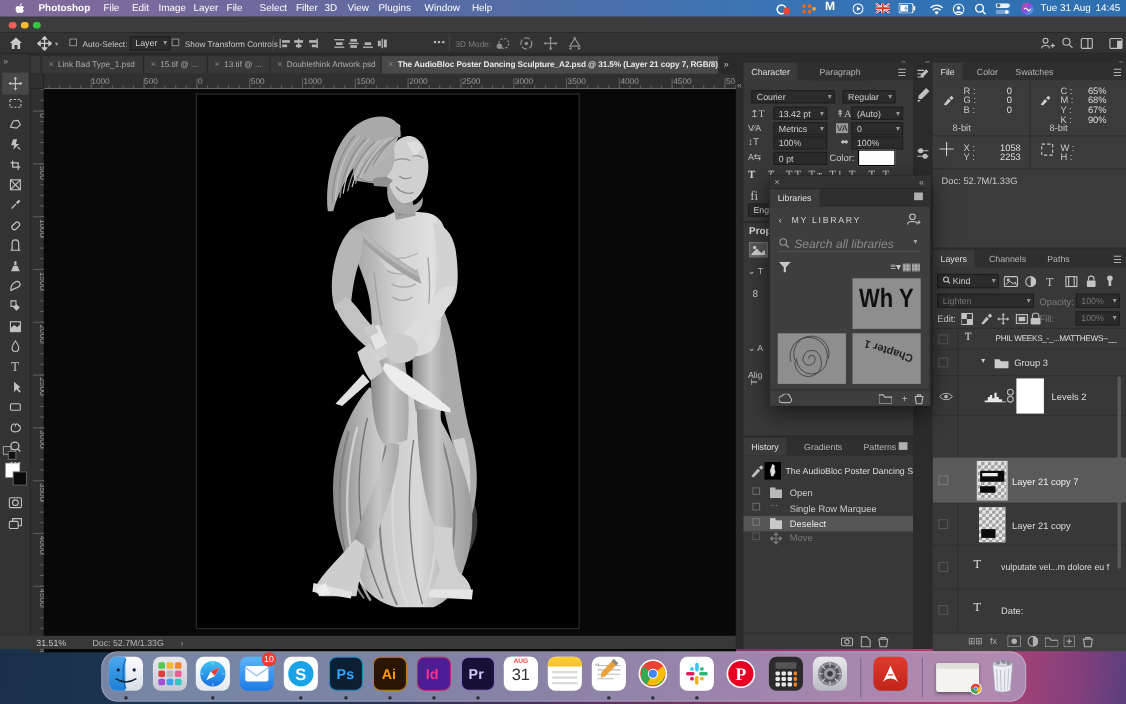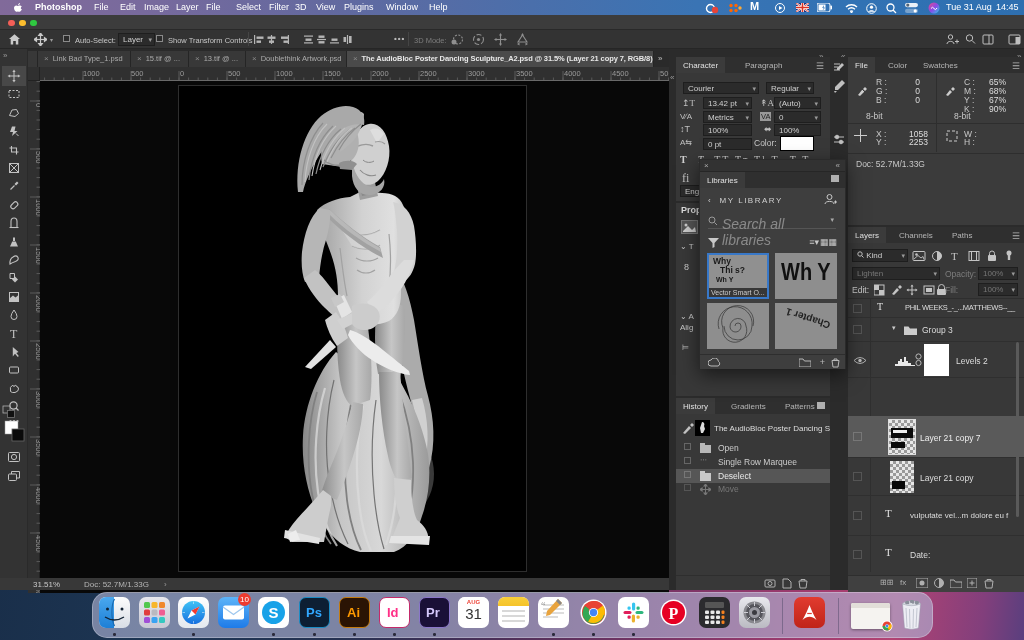--- a/index.html
+++ b/index.html
@@ -616,21 +616,21 @@
     <div class="abs" style="left:0;top:144px;width:154px;height:2px;background:#2b2b2b"></div>
 
     <span class="abs wtxt" style="left:5px;top:148px;font-size:9px;font-weight:bold;color:#ddd">Prop</span>
     <div class="abs" style="left:5px;top:163px;width:17px;height:14px;background:#555;border:1px solid #777"><svg width="15" height="12">
           <circle cx="4" cy="4" r="1.5" fill="#ccc"></circle>
           <path d="M1 10 L6 5 L10 9 L13 6 L14 11 L1 11 Z" fill="#ccc"></path>
         </svg></div>
     <span class="abs" style="left:4px;top:185px;color:#c8c8c8;font-size:8px">⌄ T</span>
     <span class="abs" style="left:8px;top:205px;color:#c8c8c8;font-size:9px">8</span>
     <span class="abs" style="left:4px;top:255px;color:#c8c8c8;font-size:8px">⌄ A</span>
-    <span class="abs" style="left:4px;top:266px;color:#c8c8c8;font-size:8px">Alig</span>
+    <span class="abs" style="left:4px;top:280px;color:#c8c8c8;font-size:8px">Alig</span>
     <span class="abs" style="left:6px;top:286px;color:#c8c8c8;font-size:8px">⊨</span>
 
     <div class="abs" style="left:0;top:339px;width:154px;height:194px;background:#383838;border-top:2px solid #2b2b2b">
       <div class="ptabs">
           <span class="ptab act" style="left:0">History</span>
           <span class="ptab" style="left:48px">Gradients</span>
           <span class="ptab" style="left:102px">Patterns</span>
         </div>
       <span class="abs" style="right:5px;top:4px;width:8px;height:7px;background:#b0b0b0"></span>
       <svg class="abs" style="left:5px;top:24px" width="13" height="13">
@@ -951,33 +951,29 @@
         <circle cx="5.5" cy="4" r="2.5" fill="none" stroke="#c8c8c8"></circle>
         <path d="M1 11 C1 7.5 10 7.5 10 11" fill="none" stroke="#c8c8c8"></path>
         <line x1="10" y1="9" x2="13" y2="9" stroke="#c8c8c8"></line>
         <line x1="11.5" y1="7.5" x2="11.5" y2="10.5" stroke="#c8c8c8"></line>
       </svg>
     <div class="abs" style="left:8px;top:53px;width:128px;height:16px;border-bottom:1px solid #555">
       <svg class="abs" style="left:0;top:3px" width="10" height="10">
           <circle cx="4" cy="4" r="3" fill="none" stroke="#999"></circle>
           <line x1="6.5" y1="6.5" x2="9" y2="9" stroke="#999"></line>
         </svg>
-      <span class="abs" style="left:14px;top:3px;color:#8a8a8a;font-style:italic;font-size:14px">Search all libraries</span>
+      <span class="abs" style="left:14px;top:3px;color:#8a8a8a;font-style:italic;font-size:11px">Search all libraries</span>
       <span class="abs" style="right:2px;top:3px;color:#aaa;font-size:7px">▾</span>
     </div>
     <svg class="abs" style="left:8px;top:78px" width="11" height="10">
         <path d="M0 0 L11 0 L6.5 5 L6.5 9 L4.5 10 L4.5 5 Z" fill="#c8c8c8"></path>
       </svg>
     <span class="abs" style="right:26px;top:77px;color:#c8c8c8;font-size:9px">≡▾</span>
     <span class="abs" style="right:8px;top:77px;color:#c8c8c8;font-size:9px">▦▦</span>
 
-    <div class="abs" style="left:7px;top:93px;width:62px;height:46px;background:#909090;border:2px solid #3878c8">
-      <div style="position:absolute;left:4px;top:2px;color:#1a1a1a;font-weight:bold;font-size:8.5px;line-height:9px">Why<br><span style="margin-left:7px">Thi s?</span><br><span style="margin-left:3px;font-size:7px">Wh Y</span></div>
-      <div style="position:absolute;left:0;bottom:0;width:100%;background:rgba(40,40,40,.85);color:#ccc;font-size:7px;padding:1px 2px;white-space:nowrap;overflow:hidden">Vector Smart O...</div>
-    </div>
     <div class="abs" style="left:75px;top:93px;width:62px;height:46px;background:#8e8e8e">
       <div style="position:absolute;left:6px;top:8px;color:#111;font-weight:bold;font-size:20px;transform:scaleY(1.2)">Wh Y</div>
     </div>
     <div class="abs" style="left:7px;top:143px;width:62px;height:46px;background:#8e8e8e">
       <svg width="62" height="46">
           <g fill="none" stroke="#333" stroke-width=".7">
             <path d="M31 23 m-3 0 a3 3 0 1 1 6 0 a5 5 0 1 1 -11 1 a8 8 0 1 1 16 -1 a12 12 0 1 1 -23 2 a16 16 0 1 1 30 -2"></path>
             <path d="M31 23 m-14 0 a14 14 0 1 0 28 0 a17 17 0 1 0 -33 3"></path>
           </g>
         </svg>
@@ -1153,21 +1149,21 @@
   </div>
 
   <div class="dicon" style="left:206px;background:#0d1f33;border:1px solid #1a8cc4;color:#31a8ff;font-weight:bold;font-size:13px">
       <span style="position:absolute;left:6px;top:7px">Ps</span>
     </div>
 
   <div class="dicon" style="left:246px;background:#2a1404;border:1px solid #c47c10;color:#ff9a00;font-weight:bold;font-size:13px">
       <span style="position:absolute;left:7px;top:7px">Ai</span>
     </div>
 
-  <div class="dicon" style="left:286px;background:#ffffff;border:1px solid #c42a6a;color:#ff3087;font-weight:bold;font-size:13px">
+  <div class="dicon" style="left:286px;background:#4c1d95;border:1px solid #c42a6a;color:#ff3087;font-weight:bold;font-size:13px">
       <span style="position:absolute;left:7px;top:7px">Id</span>
     </div>
 
   <div class="dicon" style="left:326px;background:#1a1037;border:1px solid #8a76c9;color:#d5c8fb;font-weight:bold;font-size:13px">
       <span style="position:absolute;left:6px;top:7px">Pr</span>
     </div>
 
   <div class="dicon" style="left:365px;background:#fff">
     <div class="abs" style="left:0;top:0;width:31px;height:9px;border-radius:7px 7px 0 0;background:#fff;color:#ee4438;font-size:6px;text-align:center;line-height:10px;font-weight:bold">AUG</div>
     <div class="abs" style="left:0;top:8px;width:31px;color:#333;font-size:15px;text-align:center">31</div>

